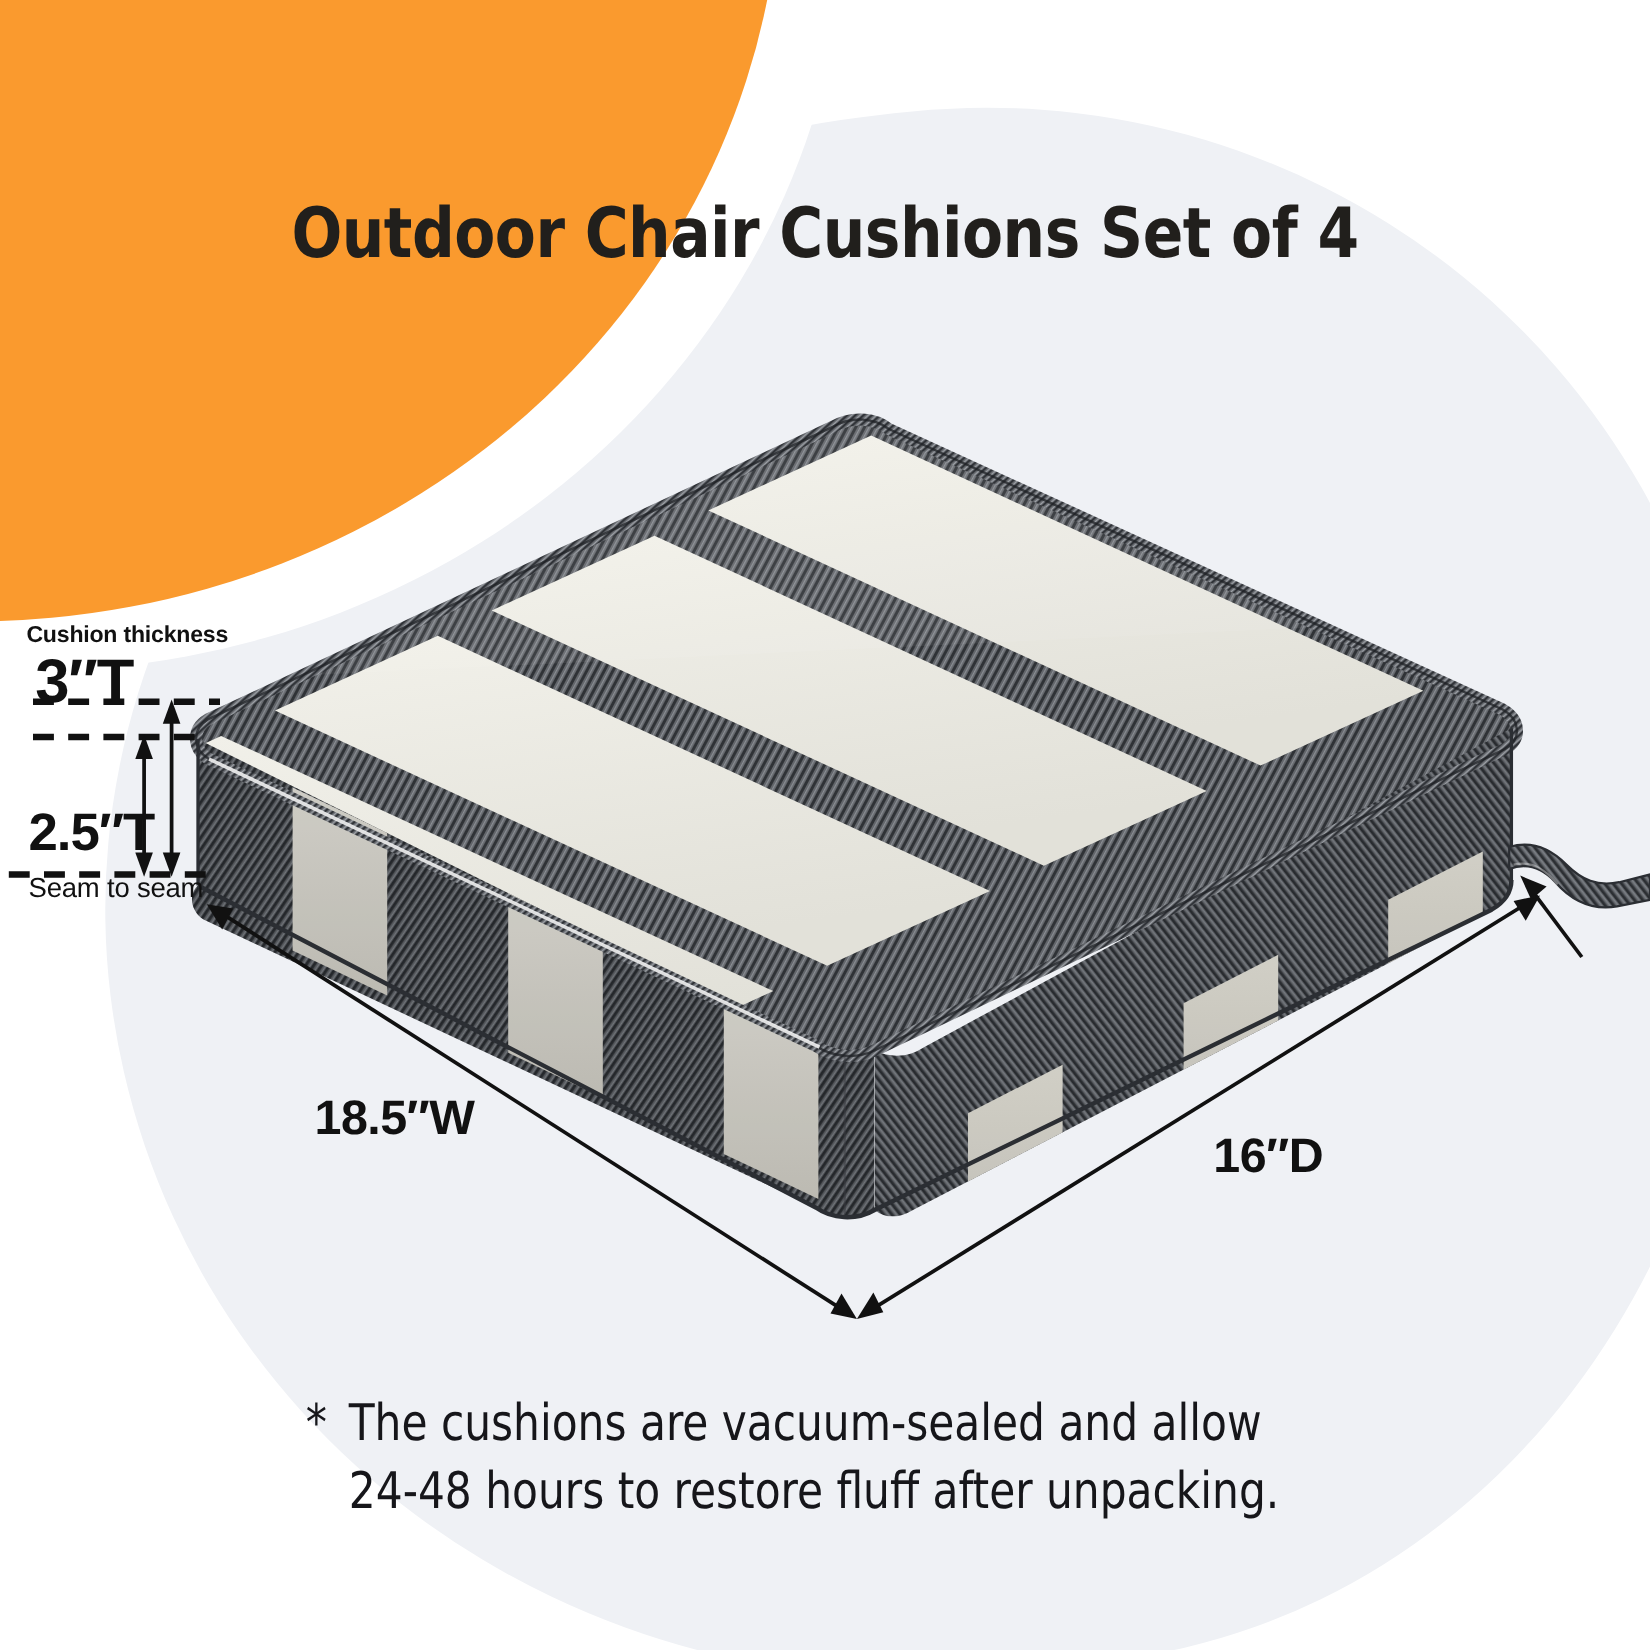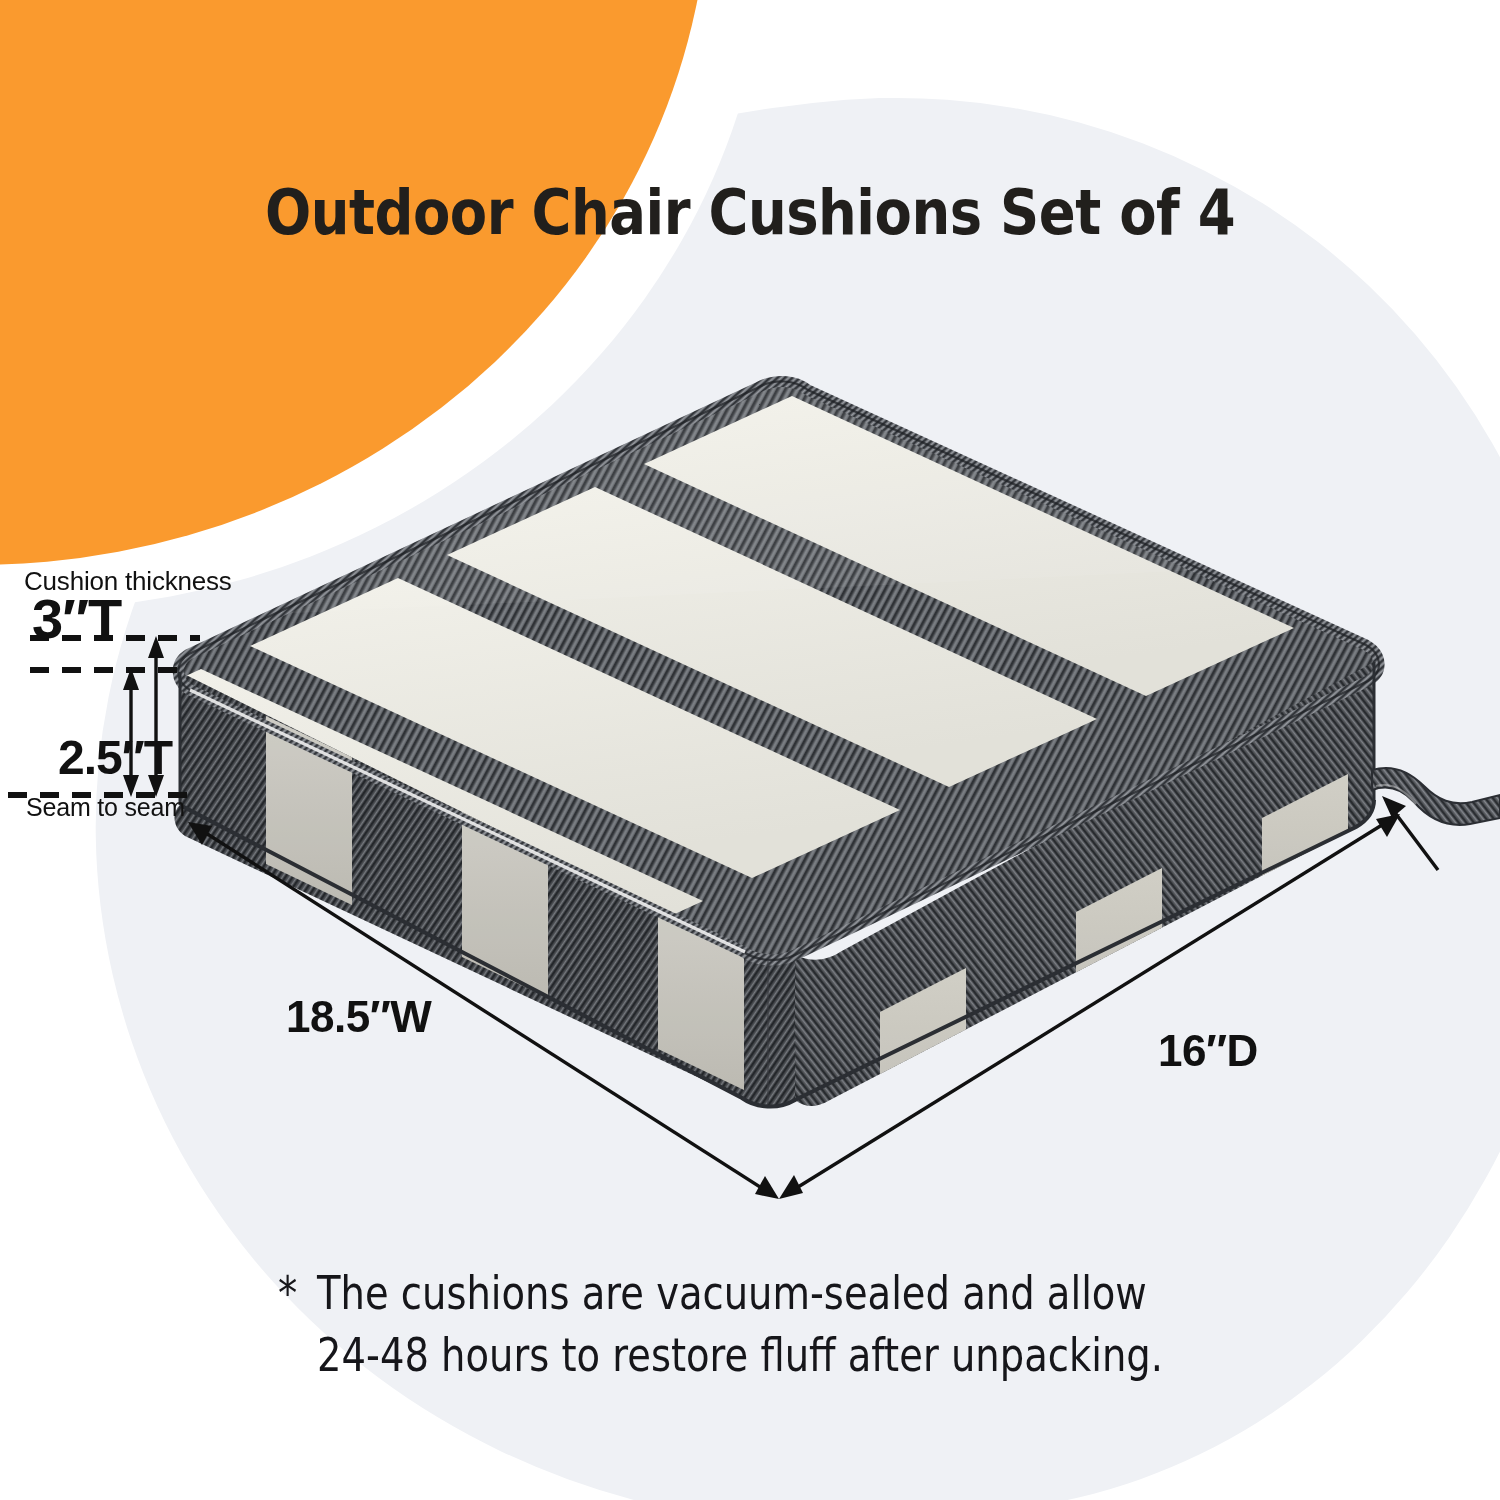--- a/index.html
+++ b/index.html
@@ -45,51 +45,50 @@
     transform-origin:center;
   }
 
   
   #cushion-wrap{position:absolute;left:0;top:0;width:1500px;height:1500px;}
 
   
   .ann{position:absolute;color:#111;white-space:nowrap;}
   .lbl-thickness-cap{
     left:24px; top:566px;
-    font-size:26px; font-weight:normal;
+    font-size:21px; font-weight:bold;
     font-family:"Liberation Sans","DejaVu Sans",sans-serif;
     letter-spacing:-0.2px;
   }
   .lbl-3t{
     left:32px; top:586px;
     font-size:56px; font-weight:bold;
     font-family:"Liberation Sans","DejaVu Sans",sans-serif;
     letter-spacing:-1px;
   }
   .lbl-25t{
     left:26px; top:730px;
     font-size:48px; font-weight:bold;
     font-family:"Liberation Sans","DejaVu Sans",sans-serif;
     letter-spacing:-1px;
-    margin-left:32px;
   }
   .lbl-seam{
     left:26px; top:793px;
     font-size:25px; font-weight:normal;
     font-family:"Liberation Sans","DejaVu Sans",sans-serif;
     letter-spacing:-0.2px;
   }
   .lbl-w{
     left:286px; top:992px;
     font-size:44px; font-weight:bold;
     font-family:"Liberation Sans","DejaVu Sans",sans-serif;
     letter-spacing:-0.5px;
   }
   .lbl-d{
-    left:1158px; top:1026px;
+    left:1103px; top:1026px;
     font-size:44px; font-weight:bold;
     font-family:"Liberation Sans","DejaVu Sans",sans-serif;
     letter-spacing:-0.5px;
   }
 
   
   .footnote{
     position:absolute;
     left:278px; top:1262px;
     width:1000px;

